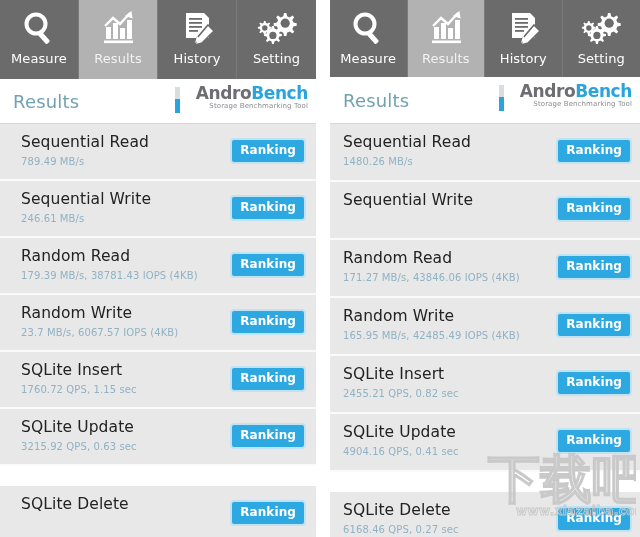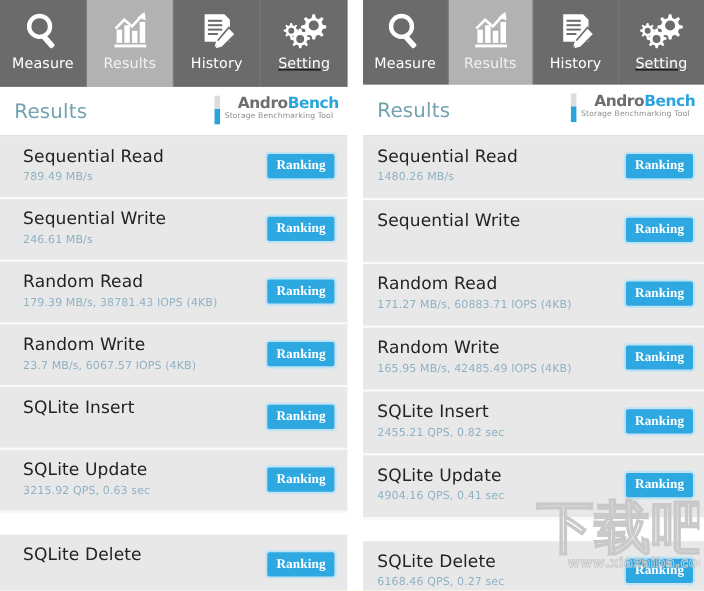--- a/index.html
+++ b/index.html
@@ -45,21 +45,21 @@
     position: relative;
     display: flex;
     flex-direction: column;
     align-items: center;
     justify-content: flex-start;
     padding-top: 8px;
     box-sizing: border-box;
     background: #6b6b6b;
     border-right: 1px solid #7b7b7b;
   }
-  .tab:last-child { border-right: none; text-decoration: underline; }
+  .tab:last-child { border-right: none; }
   .tab.active { background: #b2b2b2; }
   .tab-icon {
     width: 40px;
     height: 40px;
     display: block;
     line-height: 0;
   }
   .tab-icon svg { display: block; }
   .tab-label {
     margin-top: 3px;
@@ -97,33 +97,34 @@
   }
   .brand-bar {
     width: 5px;
     height: 26px;
     margin-right: 4px;
     margin-top: 2px;
     background: linear-gradient(to bottom, #d8dde0 0%, #d8dde0 45%, #2aa4dd 46%, #2aa4dd 100%);
   }
   .brand-text { line-height: 1; }
   .brand-name {
-    font-size: 14px;
+    font-size: 17px;
     font-weight: bold;
     letter-spacing: -0.4px;
     white-space: nowrap;
     margin-left: 12px;
   }
   .brand-andro { color: #6d6e71; }
   .brand-bench { color: #2aa4dd; }
   .brand-tag {
     display: block;
     margin-top: 1px;
     font-size: 7px;
     color: #8b8d8f;
+    text-align: right;
     letter-spacing: 0.1px;
     white-space: nowrap;
   }
 
   
   .rows { background: #ffffff; }
   .row {
     position: relative;
     height: 57px;
     background: #e8e8e8;
@@ -156,21 +157,20 @@
     background: #2ea8e0;
     border: 2px solid #bfe3f5;
     border-radius: 4px;
     color: #ffffff;
     font-size: 12px;
     font-weight: bold;
     letter-spacing: 0.1px;
     line-height: 13px;
     cursor: pointer;
     white-space: nowrap;
-    font-family: Liberation Serif, serif;
   }
   .panel-right .rank-btn { right: 8px; }
 
   
   .watermark {
     position: absolute;
     right: 4px;
     bottom: 16px;
     width: 150px;
     height: 84px;
@@ -275,20 +275,21 @@
         <div class="row-value">179.39 MB/s, 38781.43 IOPS (4KB)</div>
         <div class="rank-btn">Ranking</div>
       </div>
       <div class="row">
         <div class="row-title">Random Write</div>
         <div class="row-value">23.7 MB/s, 6067.57 IOPS (4KB)</div>
         <div class="rank-btn">Ranking</div>
       </div>
       <div class="row">
         <div class="row-title">SQLite Insert</div>
+        <div class="row-value">1760.72 QPS, 1.15 sec</div>
         <div class="rank-btn">Ranking</div>
       </div>
       <div class="row">
         <div class="row-title">SQLite Update</div>
         <div class="row-value">3215.92 QPS, 0.63 sec</div>
         <div class="rank-btn">Ranking</div>
       </div>
       <div class="row">
         <div class="row-title">SQLite Delete</div>
         <div class="rank-btn">Ranking</div>
@@ -379,21 +380,21 @@
         <div class="row-title">Sequential Read</div>
         <div class="row-value">1480.26 MB/s</div>
         <div class="rank-btn">Ranking</div>
       </div>
       <div class="row">
         <div class="row-title">Sequential Write</div>
         <div class="rank-btn">Ranking</div>
       </div>
       <div class="row">
         <div class="row-title">Random Read</div>
-        <div class="row-value">171.27 MB/s, 60883.71 IOPS (4KB)</div>
+        <div class="row-value">171.27 MB/s, 43846.06 IOPS (4KB)</div>
         <div class="rank-btn">Ranking</div>
       </div>
       <div class="row">
         <div class="row-title">Random Write</div>
         <div class="row-value">165.95 MB/s, 42485.49 IOPS (4KB)</div>
         <div class="rank-btn">Ranking</div>
       </div>
       <div class="row">
         <div class="row-title">SQLite Insert</div>
         <div class="row-value">2455.21 QPS, 0.82 sec</div>

